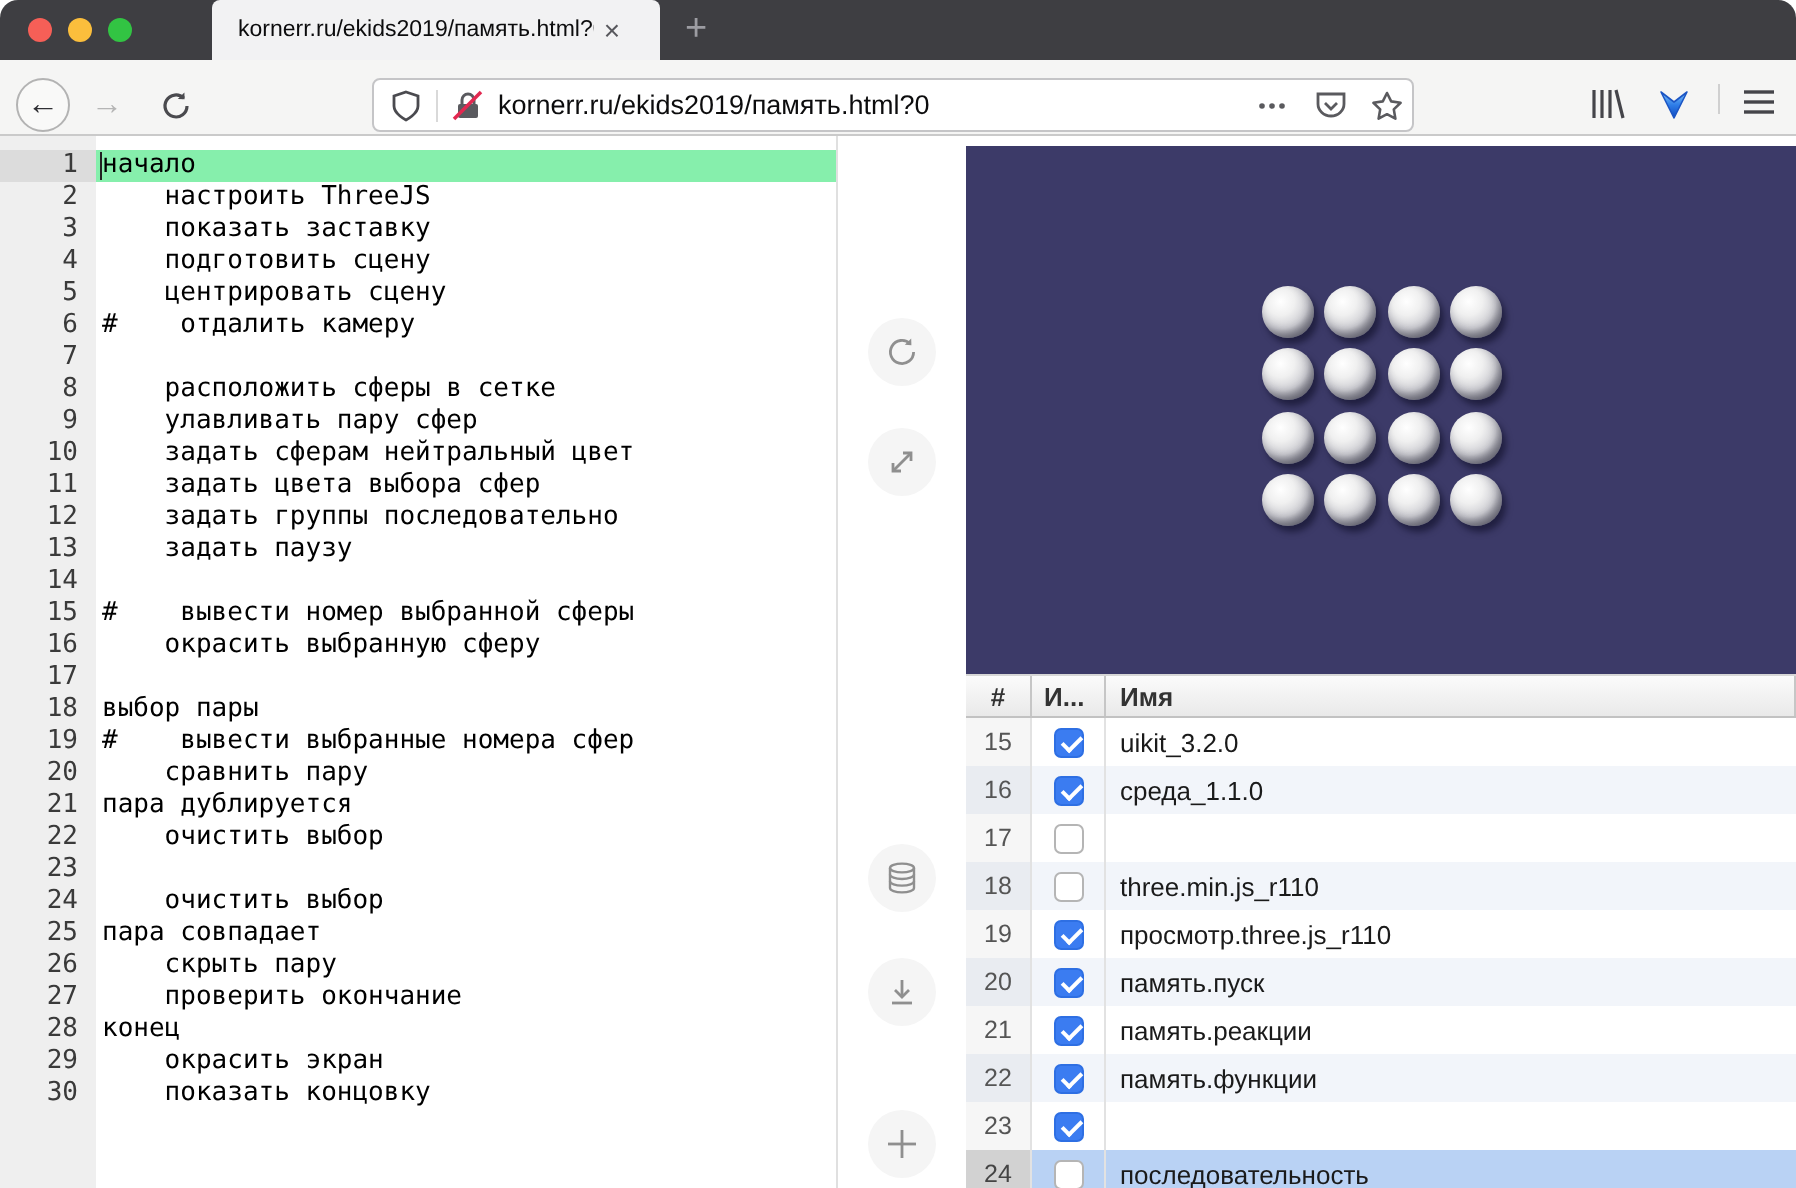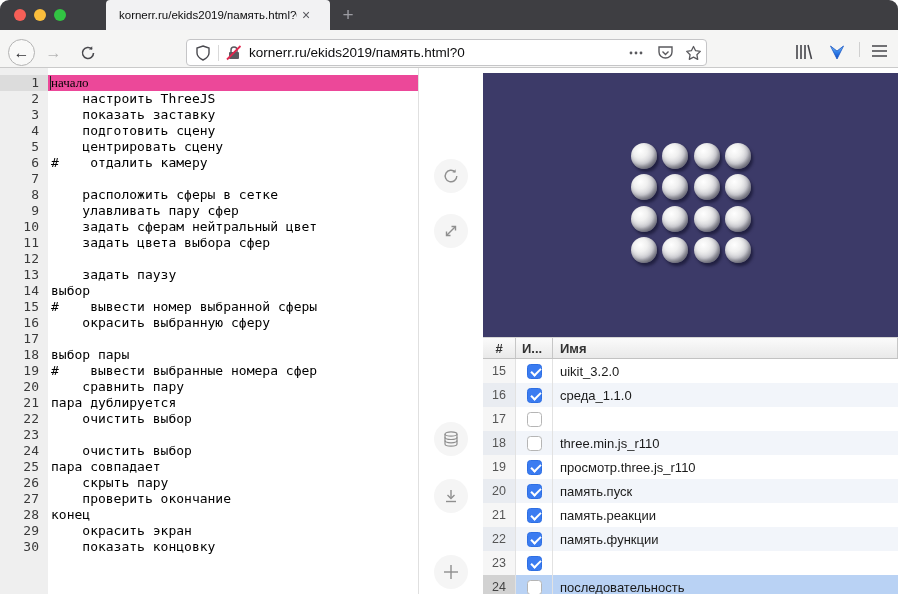--- a/index.html
+++ b/index.html
@@ -53,21 +53,21 @@
   
   .editor { position:absolute; left:0; top:0; width:419px; height:526px;
             border-right:1px solid #e0e0e0; font-family:"DejaVu Sans Mono", monospace;
             font-size:13px; padding-top:7px; background:#fff; }
   .editor::before { content:""; position:absolute; left:0; top:0; width:48px; height:526px;
                     background:#efefef; z-index:0; }
   .code-line { position:relative; display:flex; height:16px; line-height:16px; z-index:1; }
   .code-line .ln { width:48px; text-align:right; padding-right:9px; color:#3a3a3a; background:#efefef; }
   .code-line .code { flex:1; white-space:pre; color:#000; padding-left:3px; position:relative; }
   .code-line.current .ln { background:#dcdcdc; }
-  .code-line.current .code { background:#ec4899;font-family:Liberation Serif, serif; }
+  .code-line.current .code { background:#86efac; }
   .code-line.current .code::before { content:""; position:absolute; left:2px; top:1px;
             width:1px; height:14px; background:#222; }
 
   
   .side-toolbar { position:absolute; left:420px; top:0; width:63px; height:526px; background:#fff; }
   .tool-btn { position:absolute; left:14px; width:34px; height:34px; border-radius:50%;
               background:#f5f5f5; display:flex; align-items:center; justify-content:center; }
 
   
   .viewport { position:absolute; left:483px; top:5px; width:415px; height:264px;
@@ -220,28 +220,28 @@
           <div class="code-line">
     <span class="ln">10</span>
     <span class="code">    задать сферам нейтральный цвет</span>
   </div>
           <div class="code-line">
     <span class="ln">11</span>
     <span class="code">    задать цвета выбора сфер</span>
   </div>
           <div class="code-line">
     <span class="ln">12</span>
+    <span class="code">    задать группы последовательно</span>
   </div>
           <div class="code-line">
     <span class="ln">13</span>
     <span class="code">    задать паузу</span>
   </div>
           <div class="code-line">
     <span class="ln">14</span>
-    <span class="code">выбор</span>
   </div>
           <div class="code-line">
     <span class="ln">15</span>
     <span class="code">#    вывести номер выбранной сферы</span>
   </div>
           <div class="code-line">
     <span class="ln">16</span>
     <span class="code">    окрасить выбранную сферу</span>
   </div>
           <div class="code-line">

